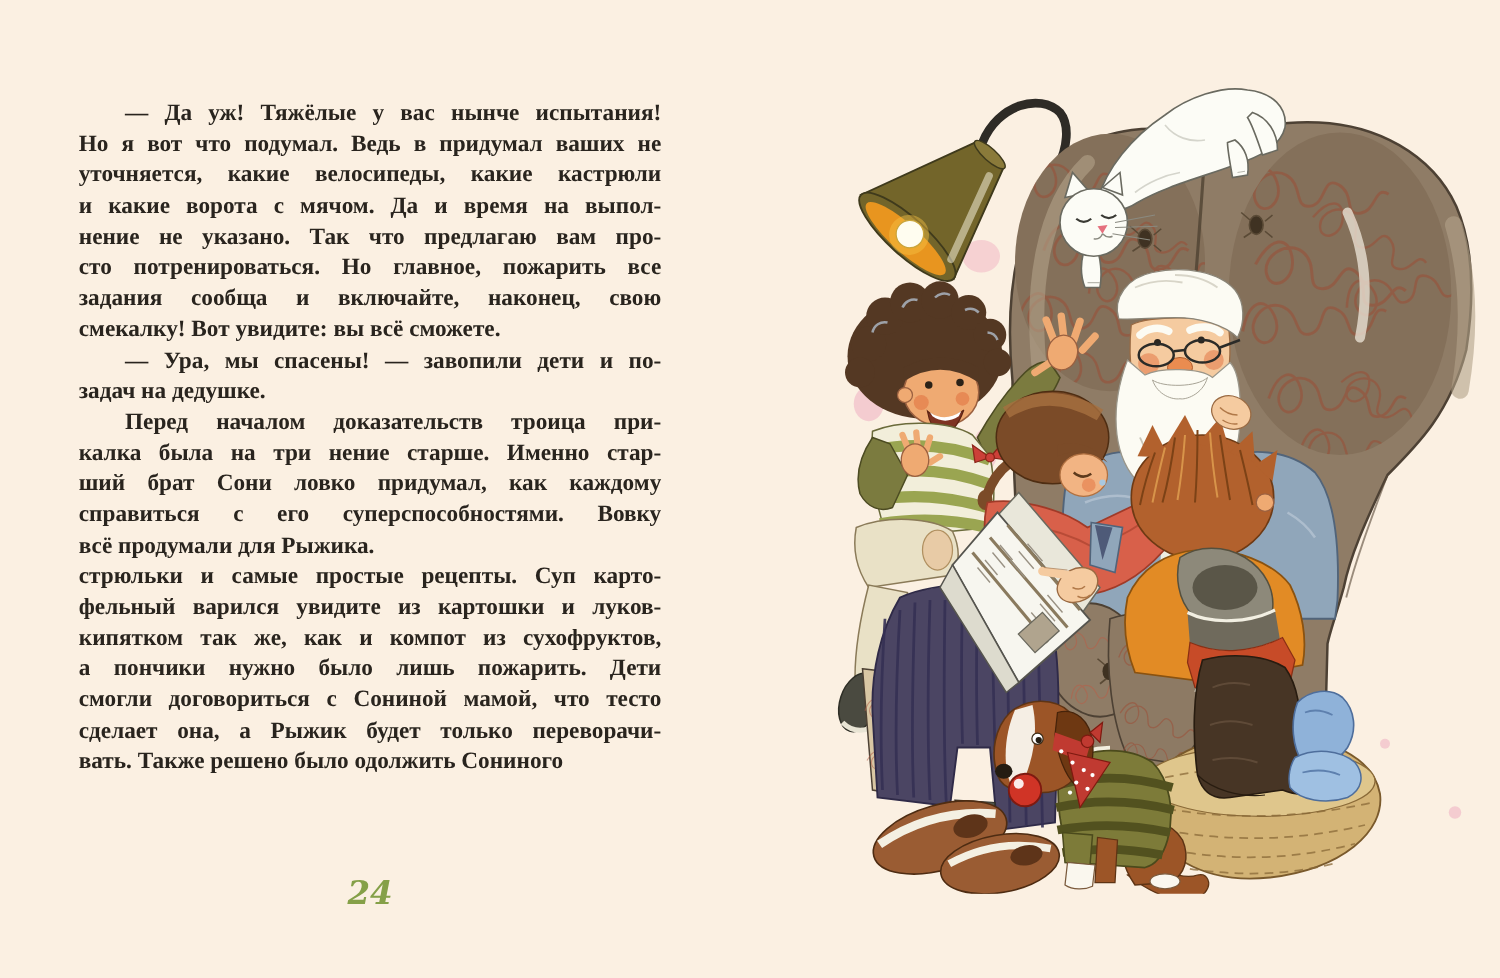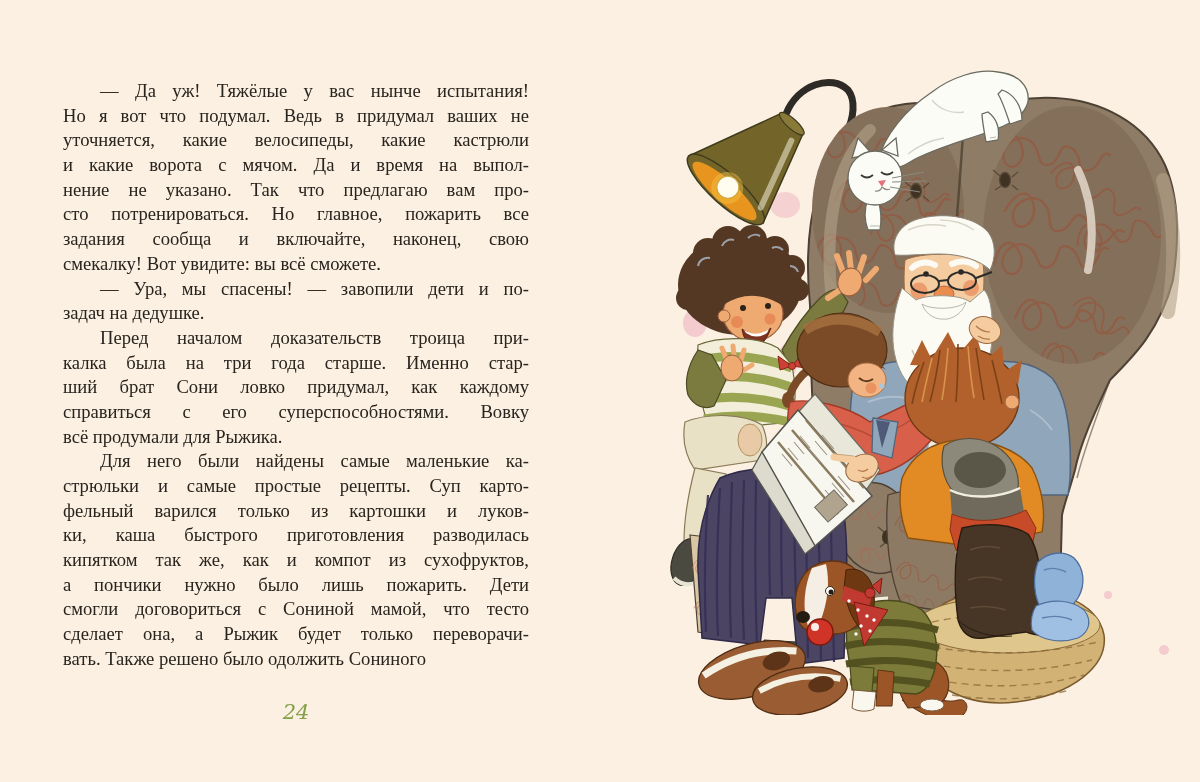--- a/index.html
+++ b/index.html
@@ -2,42 +2,42 @@
 <html><head>
 <meta charset="utf-8">
 <style>
   html,body{margin:0;padding:0;}
   body{
     width:1200px;height:782px;position:relative;overflow:hidden;
     background:#fbf0e2;
     font-family:"Liberation Serif","DejaVu Serif",serif;
   }
   .spread{position:absolute;inset:0;}
-  .page{position:absolute;top:0;width:600px;height:782px;}
+  .page{position:absolute;top:0;width:600px;height:782px;font-weight:bold;}
   .page-left{left:0;}
   .page-right{left:600px;}
 
   .text-block{
     position:absolute;left:63px;top:79px;width:466px;
     font-size:18.6px;color:#29241e;
   }
   .para{margin:0;}
   .line{
     height:24.7px;line-height:24.7px;
     text-align:justify;text-align-last:justify;
     overflow:hidden;white-space:nowrap;
   }
   .line.first{padding-left:37px;}
   .line.last{text-align-last:left;}
 
   .page-number{
     position:absolute;left:63px;top:700px;width:466px;
     text-align:center;font-style:italic;
     font-family:"DejaVu Serif","Liberation Serif",serif;
-    font-size:21px;color:#85a048;
+    font-size:26px;color:#85a048;
   }
 
   .illustration{position:absolute;left:40px;top:50px;width:565px;height:665px;}
   .illustration svg{display:block;width:100%;height:100%;}
 </style>
 </head>
 <body>
 
 <div class="spread">
 
@@ -52,30 +52,28 @@
           <div class="line">сто потренироваться. Но главное, пожарить все</div>
           <div class="line">задания сообща и включайте, наконец, свою</div>
           <div class="line last">смекалку! Вот увидите: вы всё сможете.</div>
         </div>
         <div class="para">
           <div class="line first">— Ура, мы спасены! — завопили дети и по-</div>
           <div class="line last">задач на дедушке.</div>
         </div>
         <div class="para">
           <div class="line first">Перед началом доказательств троица при-</div>
-          <div class="line">калка была на три года старше. Именно стар-</div>
+          <div class="line">калка была на три нение старше. Именно стар-</div>
           <div class="line">ший брат Сони ловко придумал, как каждому</div>
           <div class="line">справиться с его суперспособностями. Вовку</div>
           <div class="line last">всё продумали для Рыжика.</div>
         </div>
         <div class="para">
-          <div class="line first">Для него были найдены самые маленькие ка-</div>
           <div class="line">стрюльки и самые простые рецепты. Суп карто-</div>
-          <div class="line">фельный варился только из картошки и луков-</div>
-          <div class="line">ки, каша быстрого приготовления разводилась</div>
+          <div class="line">фельный варился увидите из картошки и луков-</div>
           <div class="line">кипятком так же, как и компот из сухофруктов,</div>
           <div class="line">а пончики нужно было лишь пожарить. Дети</div>
           <div class="line">смогли договориться с Сониной мамой, что тесто</div>
           <div class="line">сделает она, а Рыжик будет только переворачи-</div>
           <div class="line last">вать. Также решено было одолжить Сониного</div>
         </div>
       </div>
     <div class="page-number">24</div>
   </div>
 

